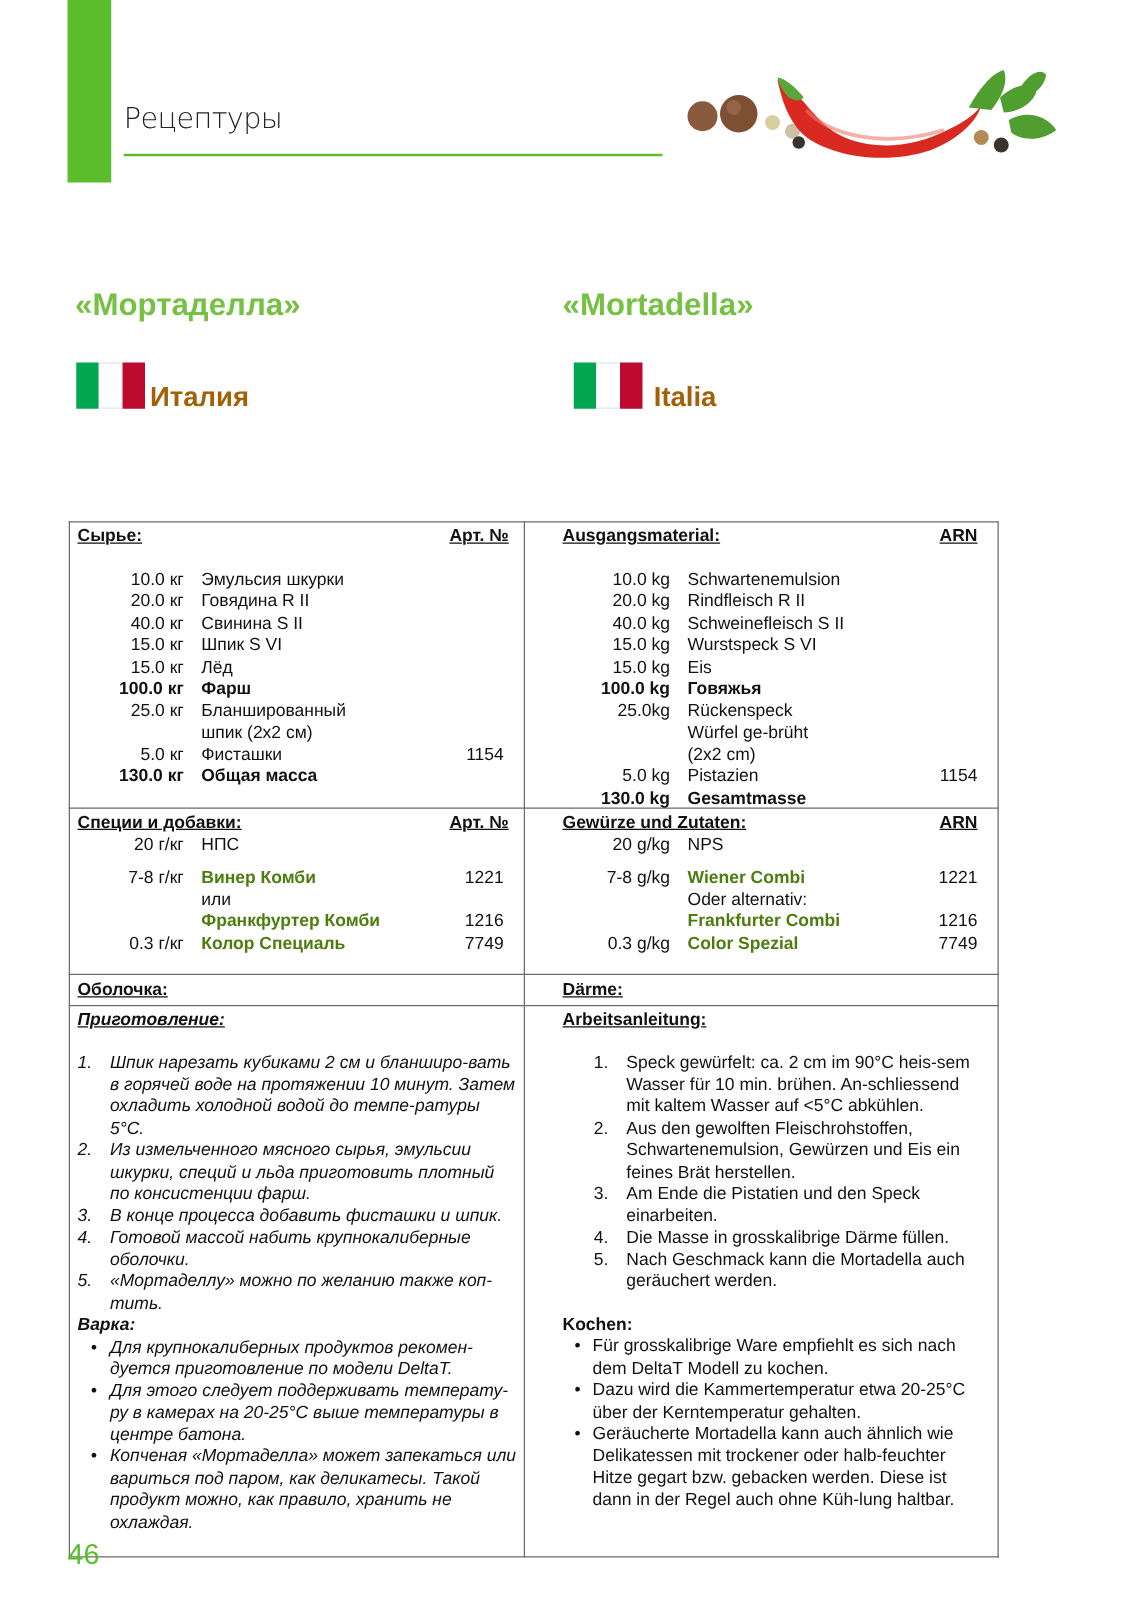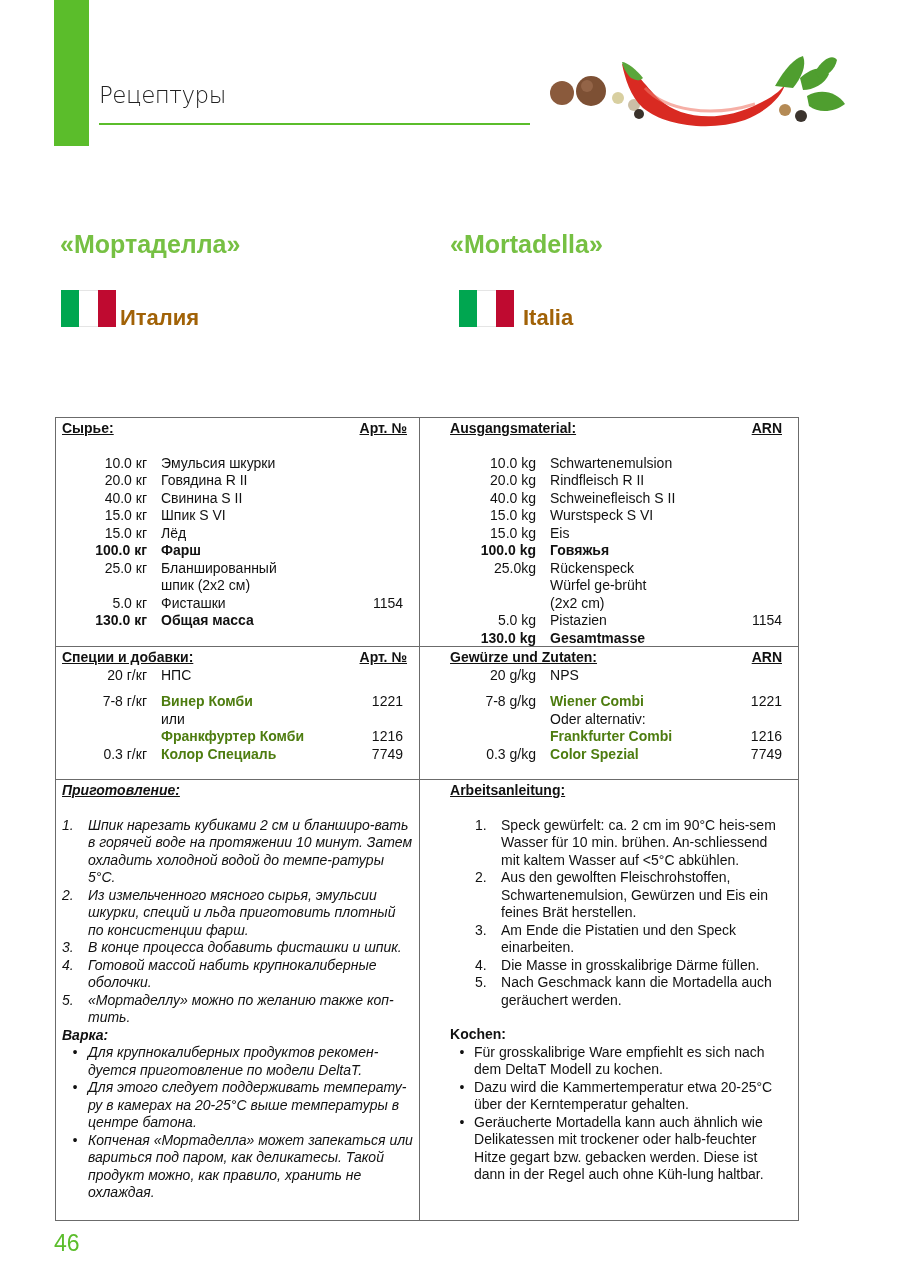--- a/index.html
+++ b/index.html
@@ -287,20 +287,36 @@
             </div>
         <div class="ing">
               <span class="qty">0.3 g/kg</span>
               <span class="name spice">Color Spezial</span>
               <span class="arn">7749</span>
             </div>
       </div>
     </td>
   </tr>
 
+  <tr>
+    <td class="col-ru">
+          <div class="cell" style="padding-top:3px;padding-bottom:3px;">
+            <div class="hdr">
+              <span>Оболочка:</span>
+            </div>
+          </div>
+        </td>
+    <td class="col-de">
+          <div class="cell de" style="padding-top:3px;padding-bottom:3px;">
+            <div class="hdr">
+              <span>Därme:</span>
+            </div>
+          </div>
+        </td>
+  </tr>
 
   <tr>
     <td class="col-ru">
       <div class="cell" style="height:438px;font-style:italic;">
         <div class="hdr">
               <span>Приготовление:</span>
             </div>
         <div class="gap"></div>
         <ol class="steps">
           <li>

